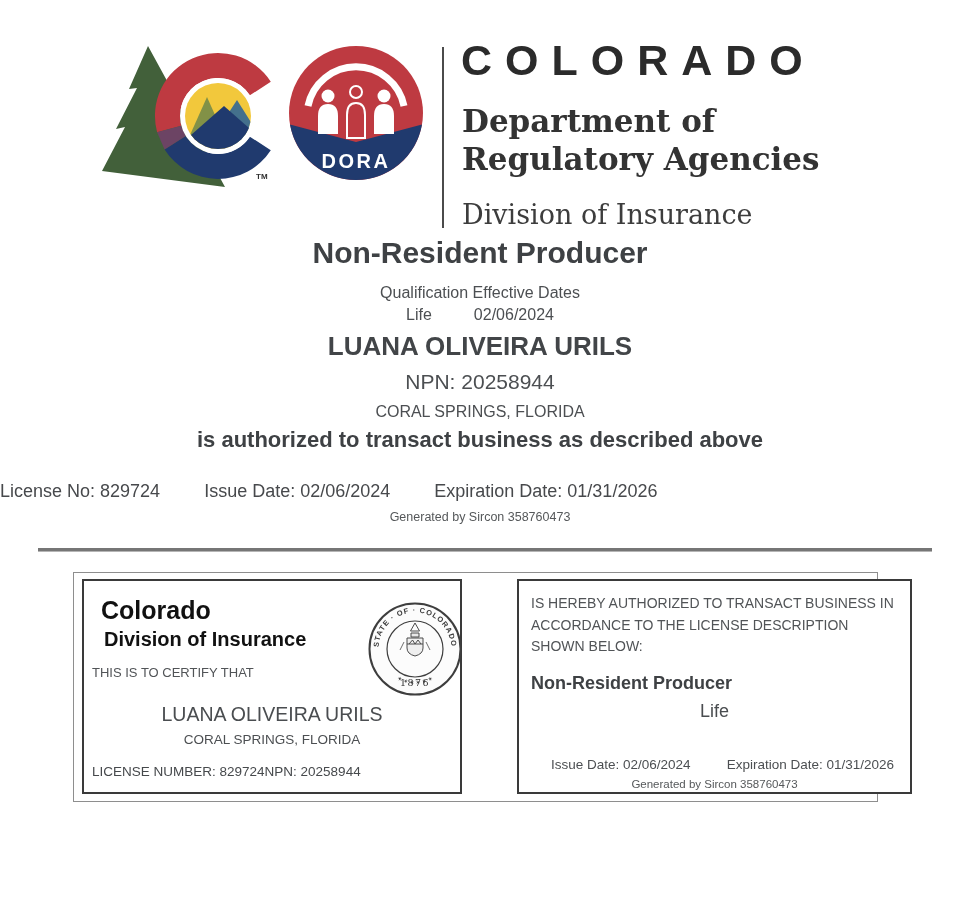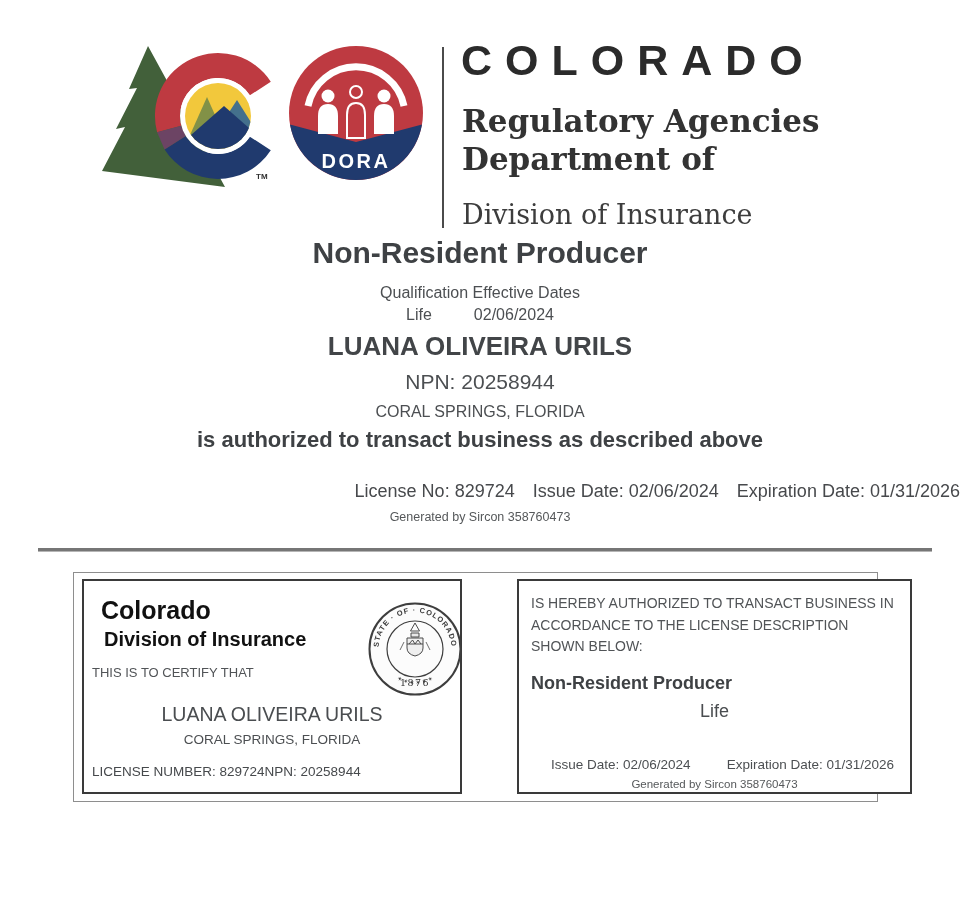--- a/index.html
+++ b/index.html
@@ -19,21 +19,21 @@
 
   
   .doc-title{top:236px;font-size:30px;font-weight:bold;color:var(--text-dark,#3E4144);}
   .qual-head{top:284px;font-size:16px;color:var(--text-gray,#4C4F52);}
   .qual-row{top:306px;display:flex;justify-content:center;gap:42px;font-size:16px;
             color:var(--text-gray,#4C4F52);}
   .holder-name{top:331px;font-size:26px;font-weight:bold;color:#424548;}
   .npn{top:370px;font-size:21px;color:var(--text-gray,#4C4F52);}
   .loc{top:403px;font-size:16px;color:var(--text-gray,#4C4F52);}
   .auth{top:427px;font-size:22px;font-weight:bold;color:var(--text-dark,#3E4144);}
-  .lic-row{top:481px;display:flex;justify-content:flex-end;gap:18px;font-size:18px;
+  .lic-row{top:481px;display:flex;justify-content:flex-start;gap:44px;font-size:18px;
            color:#47494c;white-space:nowrap;}
   .gen{top:510px;font-size:12.5px;color:var(--text-light,#55585A);}
 
   .divider{left:38px;top:548px;width:894px;height:4px;
            background:linear-gradient(#767676 0 70%,#b5b5b5 70% 100%);}
 
   
   .card-outer{left:73px;top:572px;width:803px;height:228px;border:1px solid #8e8e8e;}
   .panel{position:absolute;top:6px;height:211px;border:2px solid var(--border-dark,#3A3A3A);
          background:#ffffff;}
@@ -99,22 +99,22 @@
         <circle cx="356" cy="92" r="6" fill="none" stroke="#ffffff" stroke-width="2"></circle>
         <path d="M347,138 L347,115 Q347,103 356,103 Q365,103 365,115 L365,138 Z" fill="none" stroke="#ffffff" stroke-width="2"></path>
       </g>
       <text x="356" y="168" text-anchor="middle" font-size="20" font-weight="bold" letter-spacing="2.5" fill="#ffffff" font-family="Liberation Sans, sans-serif">DORA</text>
     </g>
   </svg>
 
   <div class="abs vrule"></div>
   <div class="abs hdr-state">COLORADO</div>
   <div class="abs hdr-dept">
+    <div>Department of</div>
     <div>Regulatory Agencies</div>
-    <div>Department of</div>
   </div>
   <div class="abs hdr-div">Division of Insurance</div>
 
   <div class="abs ctr doc-title">Non-Resident Producer</div>
   <div class="abs ctr qual-head">Qualification Effective Dates</div>
   <div class="abs ctr qual-row">
     <span>Life</span>
     <span>02/06/2024</span>
   </div>
   <div class="abs ctr holder-name">LUANA OLIVEIRA URILS</div>

